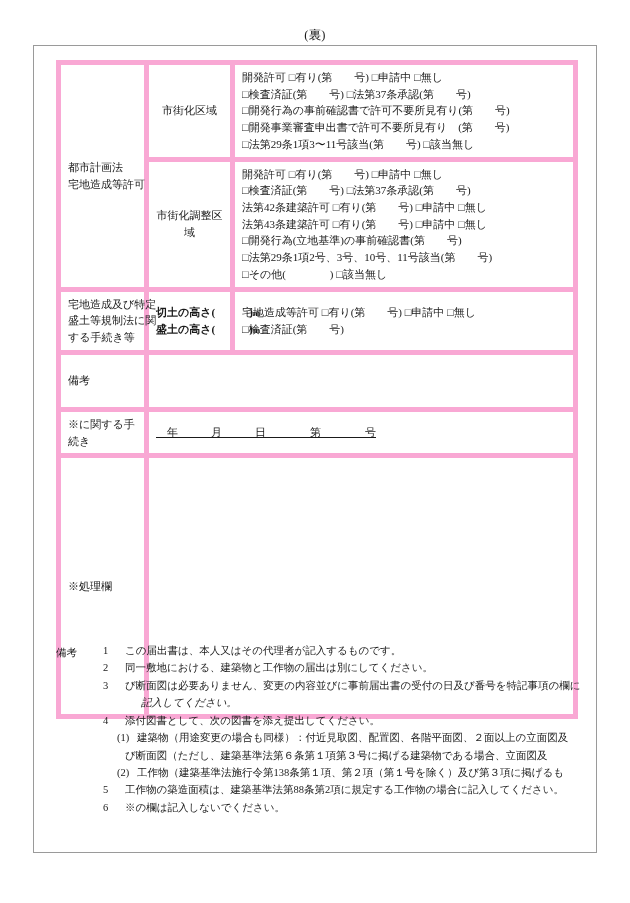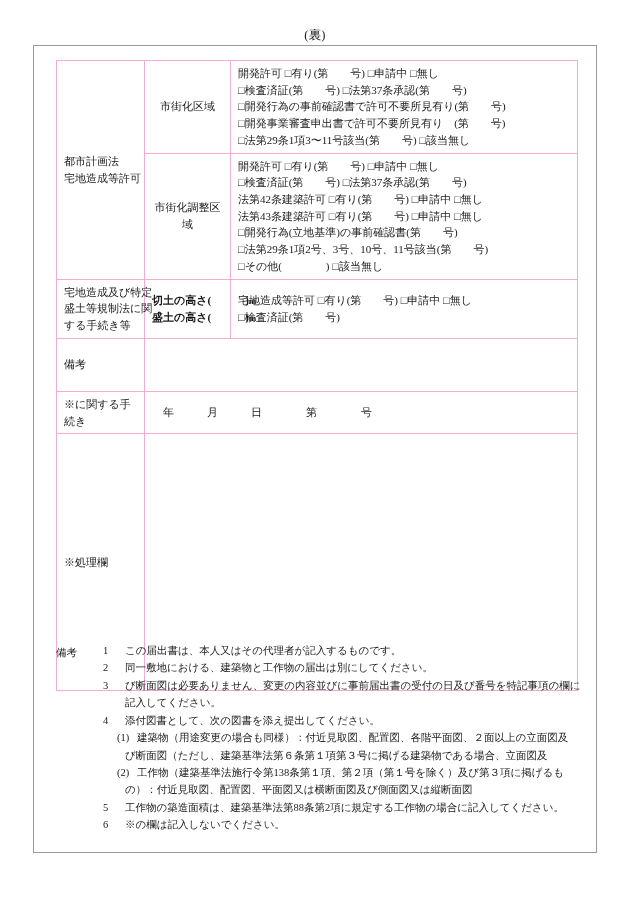--- a/index.html
+++ b/index.html
@@ -45,21 +45,21 @@
   
   .form-table {
     position: absolute;
     left: 22px;
     top: 14px;
     width: 522px;
     border-collapse: collapse;
     table-layout: fixed;
   }
   .form-table td {
-    border: 1px solid #f9a8d4;
+    border: 5px solid #f9a8d4;
     vertical-align: middle;
     padding: 4px 7px;
     font-size: 11px;
     line-height: 1.52;
   }
   .col-label   { width: 88px; }
   .col-mid     { width: 86px; }
   .col-body    { width: auto; }
 
   .cell-label {
@@ -81,20 +81,21 @@
     white-space: pre;
     font-weight: bold;
   }
   .unit {
     font-family: "Liberation Serif", serif;
     font-size: 9px;
   }
   .receipt-line {
     white-space: pre;
     font-size: 11px;
+    text-decoration: underline;
   }
   .tall-cell {
     height: 248px;
     vertical-align: middle;
     margin-left: 12px;
   }
   .blank-cell { }
   .remarks-cell { height: 44px; }
 
   
@@ -128,21 +129,22 @@
     width: 34px;
     flex: 0 0 34px;
     text-align: left;
     padding-left: 14px;
     box-sizing: border-box;
   }
   .note-text {
     flex: 1 1 auto;
   }
   .note-cont {
-    margin-left: 22px;
+    margin-left: 38px;
+    font-style: italic;
   }
   .note-cont-sub {
     margin-left: 22px;
   }
 </style>
 </head>
 <body>
 
 <div class="page">
 
@@ -232,21 +234,20 @@
         <div class="note-row">
           <span class="note-num sub">(1)</span>
           <span class="note-text">建築物（用途変更の場合も同様）：付近見取図、配置図、各階平面図、２面以上の立面図及</span>
         </div>
         <div class="note-cont-sub">び断面図（ただし、建築基準法第６条第１項第３号に掲げる建築物である場合、立面図及</div>
 
         <div class="note-row">
           <span class="note-num sub">(2)</span>
           <span class="note-text">工作物（建築基準法施行令第138条第１項、第２項（第１号を除く）及び第３項に掲げるも</span>
         </div>
-        <div class="note-cont-sub">の）：付近見取図、配置図、平面図又は横断面図及び側面図又は縦断面図</div>
 
         <div class="note-row">
           <span class="note-num">5</span>
           <span class="note-text">工作物の築造面積は、建築基準法第88条第2項に規定する工作物の場合に記入してください。</span>
         </div>
 
         <div class="note-row">
           <span class="note-num">6</span>
           <span class="note-text">※の欄は記入しないでください。</span>
         </div>

